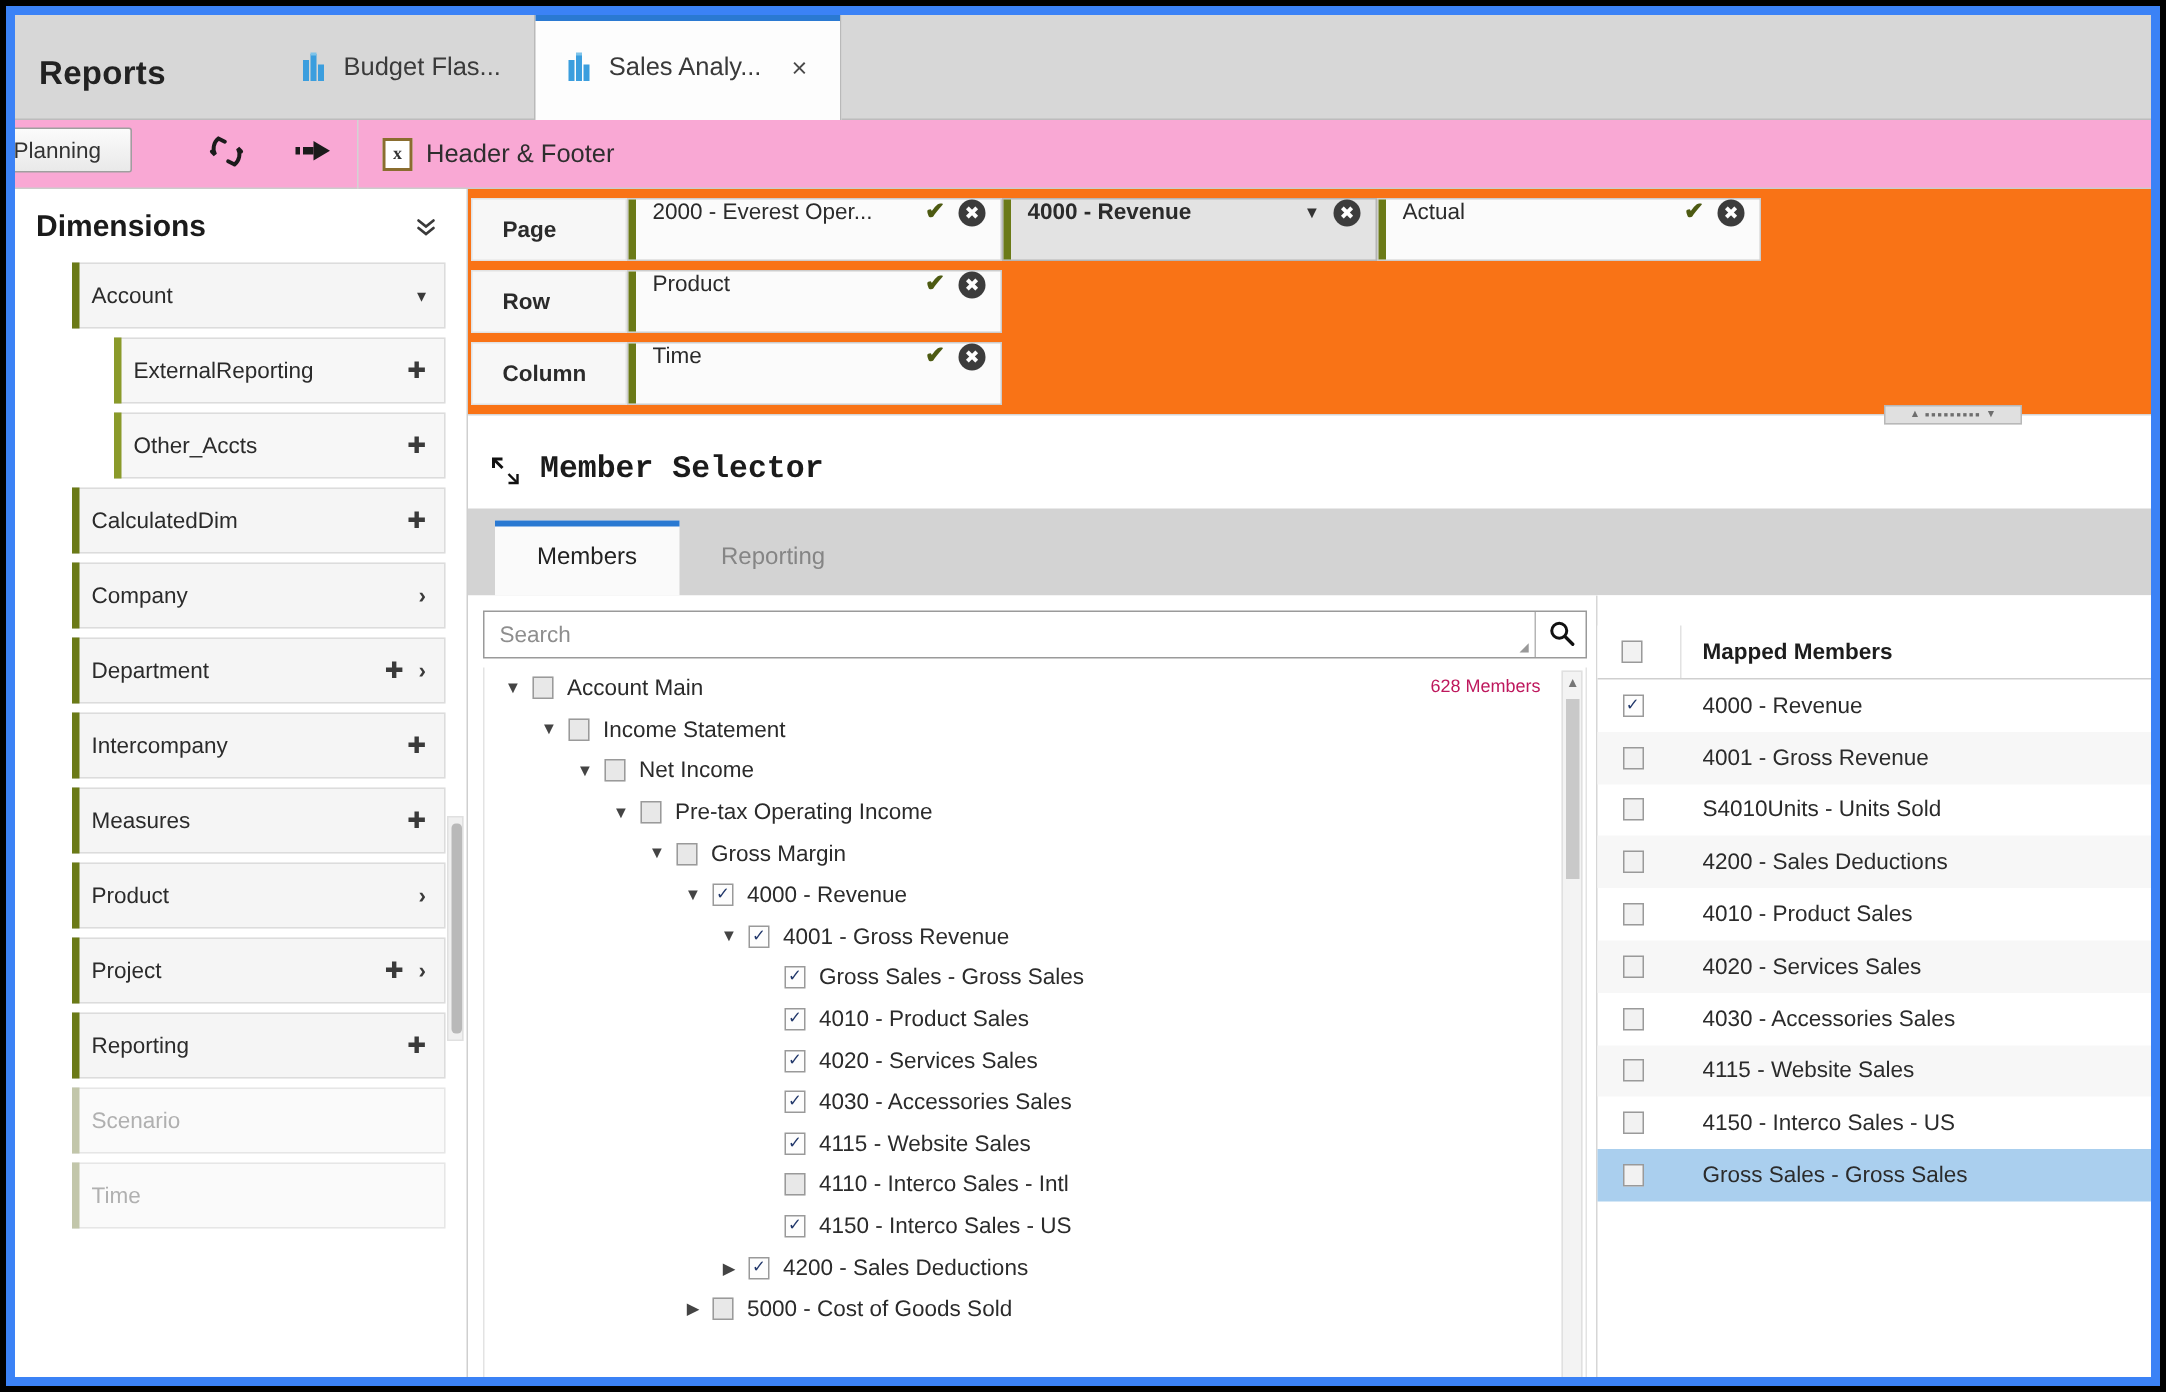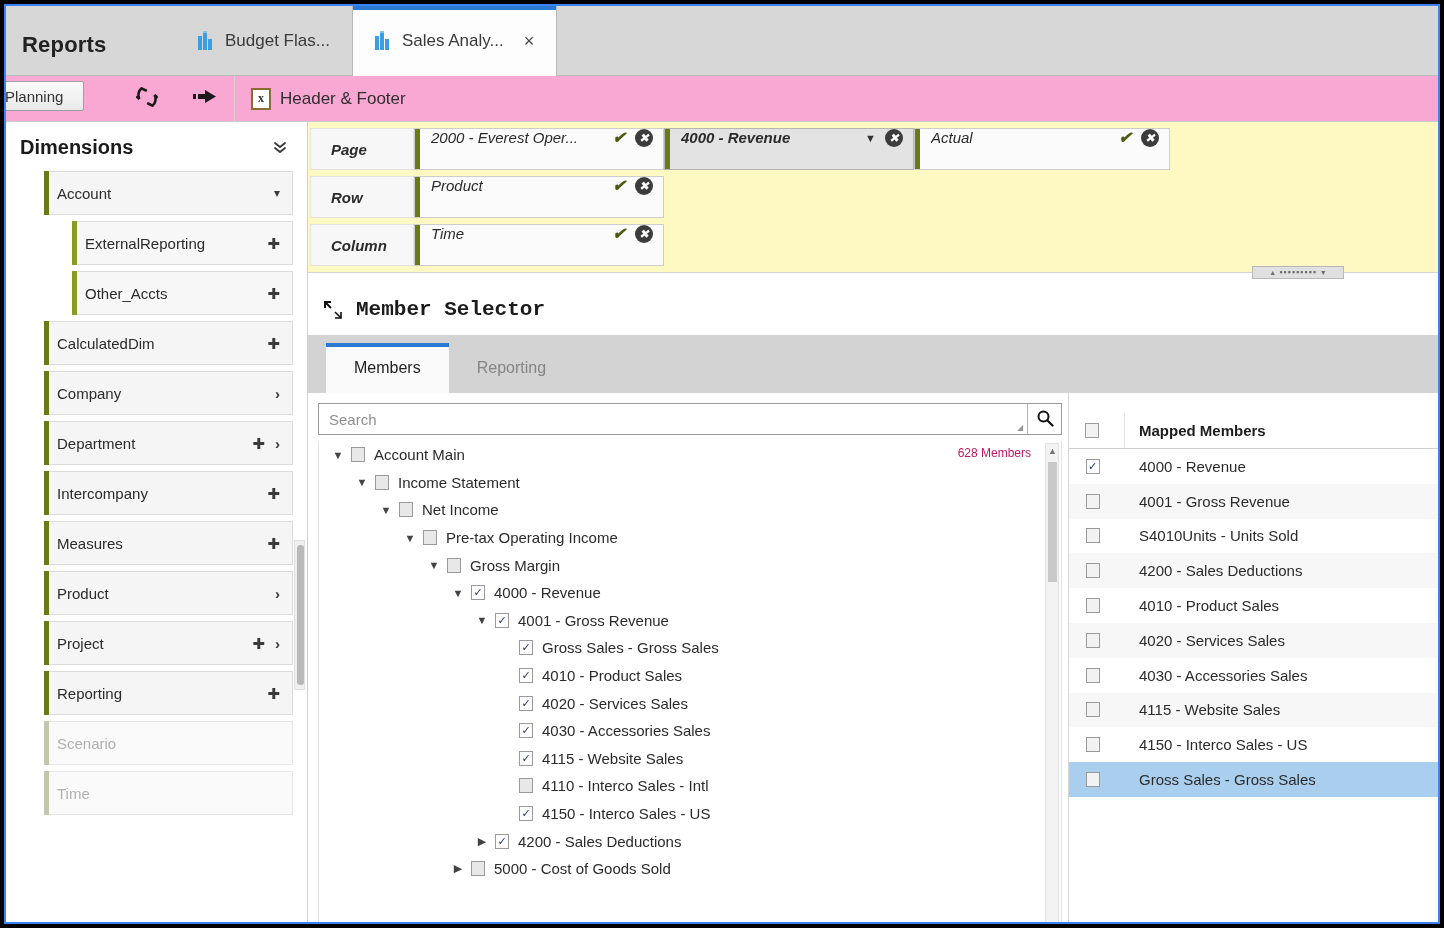--- a/index.html
+++ b/index.html
@@ -8,21 +8,21 @@
     width:1444px; height:928px;
     font-family:"Liberation Sans", sans-serif;
     font-size:14px; color:#222;
     overflow:hidden;
   }
   #app{
     position:absolute; left:4px; top:4px;
     width:1436px; height:920px;
     background:#ffffff;
     overflow:hidden;
-    border:2px solid #3b82f6;
+    border:6px solid #3b82f6;
   }
 
   
   .tabstrip{
     position:relative; height:70px; background:#d7d7d7;
     border-bottom:1px solid #bcbcbc;
     display:flex; align-items:flex-end;
   }
   .app-title{
     position:absolute; left:16px; top:26px;
@@ -110,21 +110,21 @@
   .dims-scroll{
     position:absolute; right:2px; top:418px; width:11px; height:150px;
     background:#f0f0f0; border:1px solid #e0e0e0;
   }
   .dims-scroll .thumb{ position:absolute; left:2px; top:4px; width:7px; height:140px; background:#b9b9b9; border-radius:3px;}
 
   
   .right{ flex:1; min-width:0; display:flex; flex-direction:column; background:#fff; position:relative;}
 
   
-  .pov{ padding:6px 0 0 2px; background:#fef9c3;font-style:italic; }
+  .pov{ padding:6px 0 0 2px; background:#f97316; }
   .pov-row{ display:flex; align-items:stretch; margin-bottom:6px; height:42px; }
   .pov-label{
     width:104px; flex:none; background:#f7f7f7; border:1px solid #e2e2e2;
     display:flex; align-items:center; padding-left:20px;
     font-size:15px; font-weight:bold; color:#2b2b2b;
   }
   .pov-field{
     position:relative; display:flex; align-items:flex-start;
     height:42px; background:#fbfbfb; border:1px solid #cdcdcd;
     padding:0 10px 0 16px; cursor:pointer; min-width:0;gap:16px;

